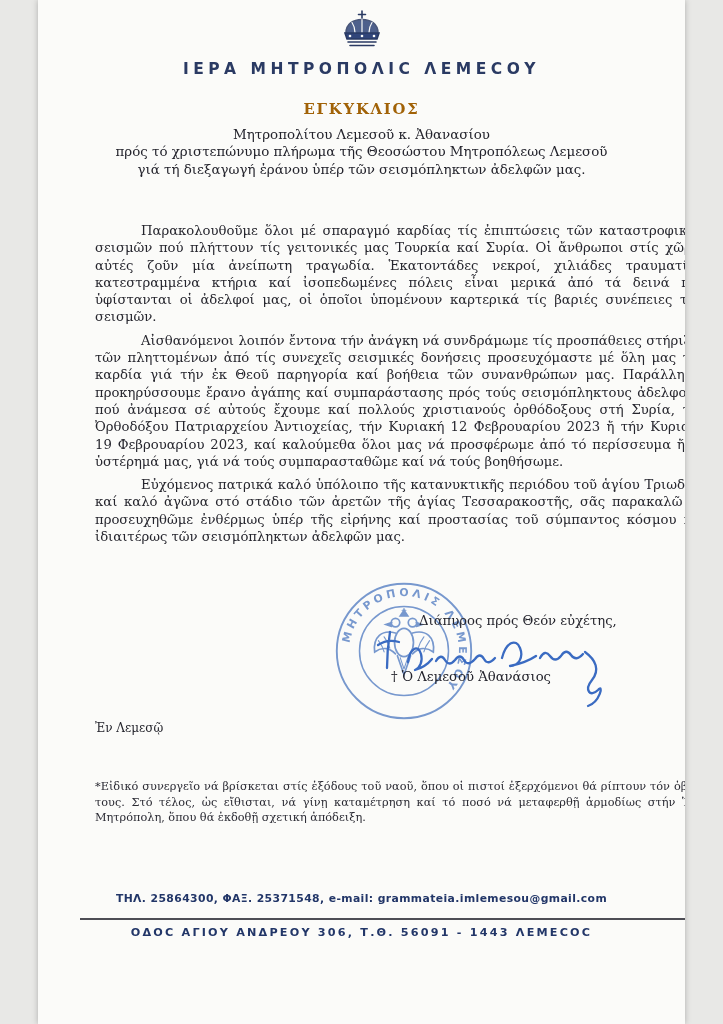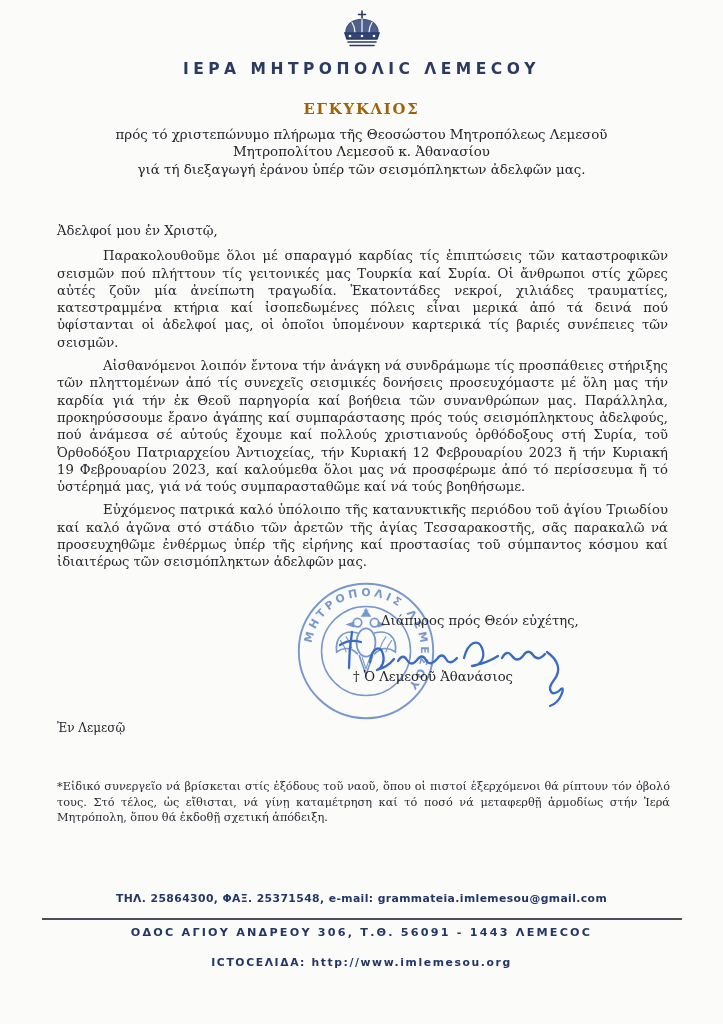--- a/index.html
+++ b/index.html
@@ -1,18 +1,18 @@
 <!DOCTYPE html>
 <html><head>
 <meta charset="utf-8">
 <style>
   html,body{margin:0;padding:0;background:#e8e8e6;}
   .page{
     position:relative;
-    width:723px;height:1024px;
+    width:647px;height:1024px;
     margin:0 auto;
     background:#fbfbf9;
     overflow:hidden;
     font-family:"DejaVu Serif","Liberation Serif",serif;
     color:#26262e;
     box-shadow:0 0 6px rgba(0,0,0,.25);
   }
   .centered{left:0;right:0;text-align:center;}
   .abs{position:absolute;}
 
@@ -83,27 +83,26 @@
         <circle cx="12" cy="27" r="1.3" fill="#fbfbf9" stroke="none"></circle>
         <circle cx="24" cy="27" r="1.3" fill="#fbfbf9" stroke="none"></circle>
         <circle cx="36" cy="27" r="1.3" fill="#fbfbf9" stroke="none"></circle>
       </g>
     </svg>
   </div>
   <div class="abs centered org-name">ΙΕΡΑ ΜΗΤΡΟΠΟΛΙC ΛΕΜΕCΟΥ</div>
 
   <div class="abs centered doc-title">ΕΓΚΥΚΛΙΟΣ</div>
   <div class="abs centered subtitle">
+    <div>Μητροπολίτου Λεμεσοῦ κ. Ἀθανασίου</div>
     <div>πρός τό χριστεπώνυμο πλήρωμα τῆς Θεοσώστου Μητροπόλεως Λεμεσοῦ</div>
-    <div>Μητροπολίτου Λεμεσοῦ κ. Ἀθανασίου</div>
     <div>γιά τή διεξαγωγή ἐράνου ὑπέρ τῶν σεισμόπληκτων ἀδελφῶν μας.</div>
   </div>
 
   <div class="abs body-text">
-    <div class="salutation">Ἀδελφοί μου ἐν Χριστῷ,</div>
     <p class="para">Παρακολουθοῦμε ὅλοι μέ σπαραγμό καρδίας τίς ἐπιπτώσεις τῶν καταστροφικῶν σεισμῶν πού πλήττουν τίς γειτονικές μας Τουρκία καί Συρία. Οἱ ἄνθρωποι στίς χῶρες αὐτές ζοῦν μία ἀνείπωτη τραγωδία. Ἑκατοντάδες νεκροί, χιλιάδες τραυματίες, κατεστραμμένα κτήρια καί ἰσοπεδωμένες πόλεις εἶναι μερικά ἀπό τά δεινά πού ὑφίστανται οἱ ἀδελφοί μας, οἱ ὁποῖοι ὑπομένουν καρτερικά τίς βαριές συνέπειες τῶν σεισμῶν.</p>
     <p class="para">Αἰσθανόμενοι λοιπόν ἔντονα τήν ἀνάγκη νά συνδράμωμε τίς προσπάθειες στήριξης τῶν πληττομένων ἀπό τίς συνεχεῖς σεισμικές δονήσεις προσευχόμαστε μέ ὅλη μας τήν καρδία γιά τήν ἐκ Θεοῦ παρηγορία καί βοήθεια τῶν συνανθρώπων μας. Παράλληλα, προκηρύσσουμε ἔρανο ἀγάπης καί συμπαράστασης πρός τούς σεισμόπληκτους ἀδελφούς, πού ἀνάμεσα σέ αὐτούς ἔχουμε καί πολλούς χριστιανούς ὀρθόδοξους στή Συρία, τοῦ Ὀρθοδόξου Πατριαρχείου Ἀντιοχείας, τήν Κυριακή 12 Φεβρουαρίου 2023 ἤ τήν Κυριακή 19 Φεβρουαρίου 2023, καί καλούμεθα ὅλοι μας νά προσφέρωμε ἀπό τό περίσσευμα ἤ τό ὑστέρημά μας, γιά νά τούς συμπαρασταθῶμε καί νά τούς βοηθήσωμε.</p>
     <p class="para">Εὐχόμενος πατρικά καλό ὑπόλοιπο τῆς κατανυκτικῆς περιόδου τοῦ ἁγίου Τριωδίου καί καλό ἀγῶνα στό στάδιο τῶν ἀρετῶν τῆς ἁγίας Τεσσαρακοστῆς, σᾶς παρακαλῶ νά προσευχηθῶμε ἐνθέρμως ὑπέρ τῆς εἰρήνης καί προστασίας τοῦ σύμπαντος κόσμου καί ἰδιαιτέρως τῶν σεισμόπληκτων ἀδελφῶν μας.</p>
   </div>
 
   <div class="abs stamp">
     <svg width="142" height="142" viewBox="0 0 150 150">
       <defs>
         <path id="stampCircle" d="M 75,75 m -58,0 a 58,58 0 1,1 116,0 a 58,58 0 1,1 -116,0"></path>
       </defs>
@@ -152,15 +151,14 @@
     <div>Ἐν Λεμεσῷ</div>
   </div>
 
   <div class="abs footnotes">
     <p class="footnote">*Εἰδικό συνεργεῖο νά βρίσκεται στίς ἐξόδους τοῦ ναοῦ, ὅπου οἱ πιστοί ἐξερχόμενοι θά ρίπτουν τόν ὀβολό τους. Στό τέλος, ὡς εἴθισται, νά γίνῃ καταμέτρηση καί τό ποσό νά μεταφερθῇ ἁρμοδίως στήν Ἱερά Μητρόπολη, ὅπου θά ἐκδοθῇ σχετική ἀπόδειξη.</p>
   </div>
 
   <div class="abs footer-divider"></div>
   <div class="abs centered footer-line footer-address">ΟΔΟC ΑΓΙΟΥ ΑΝΔΡΕΟΥ 306,  Τ.Θ. 56091 - 1443 ΛΕΜΕCΟC</div>
   <div class="abs centered footer-line footer-contact">ΤΗΛ. 25864300,  ΦΑΞ. 25371548, e-mail: grammateia.imlemesou@gmail.com</div>
-  <div class="abs centered footer-line footer-website">ΙCΤΟCΕΛΙΔΑ: http://www.imlemesou.org</div>
 
 </div>
 
 </body></html>

